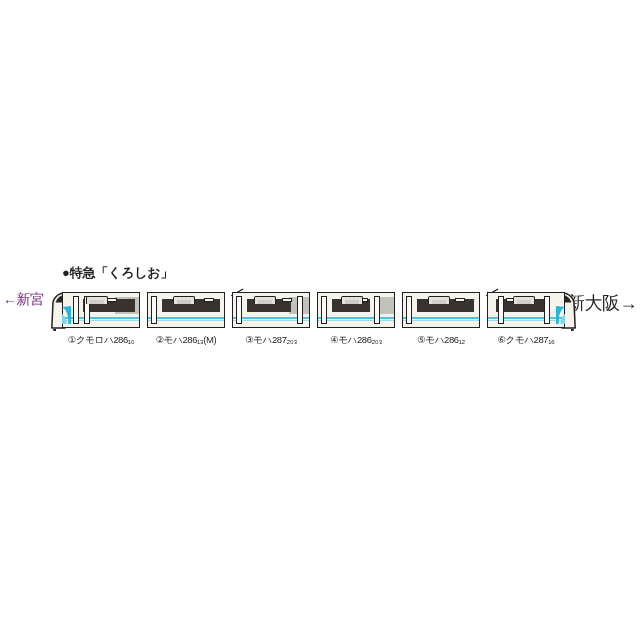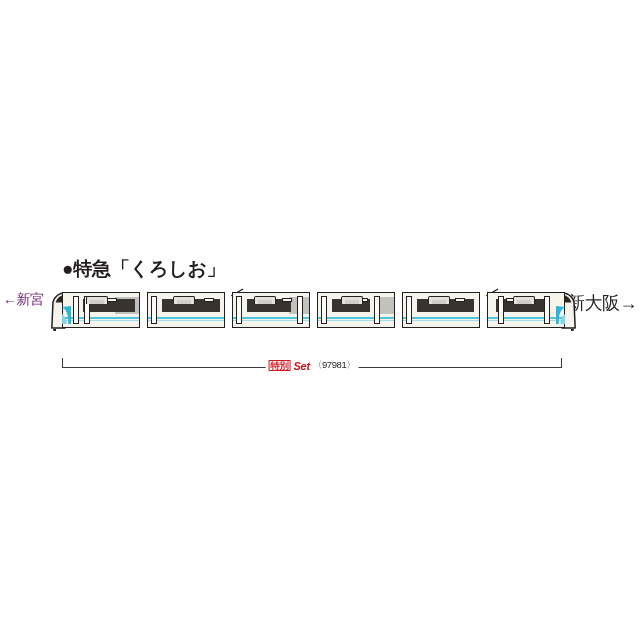--- a/index.html
+++ b/index.html
@@ -14,22 +14,22 @@
   
   #diagram{
     position:absolute;
     left:0; top:250px;
     width:640px; height:130px;
   }
 
   
   .title{
     position:absolute;
-    left:62px; top:6px;
-    font-size:19px;
+    left:62px; top:14px;
+    font-size:13px;
     font-weight:700;
     color:#231f20;
     letter-spacing:-0.2px;
     white-space:nowrap;
   }
 
   
   .dir-left{
     position:absolute;
     left:3px; top:41px;
@@ -362,25 +362,23 @@
           <path d="M9 9 C6 11 4 15 4.4 21 L9 21 Z" fill="#7fd6e8"></path>
         </svg>
       </div>
       <div class="ac" style="left:26px;">
           <i class="ac-inner"></i>
         </div>
     </div>
 
   </div>
 
-
-  <div id="bracket">
-    <div class="brk-line"></div>
-    <div class="brk-tick l"></div>
-    <div class="brk-tick r"></div>
-    <div class="setbadge">
-      <span class="set-tokubetsu">特別</span>
-      <span class="set-word">Set</span>
-      <span class="set-code">〈97981〉</span>
-    </div>
+  <div id="captions">
+    <div class="caption" style="left:-4px;">①クモロハ286₁₀</div>
+    <div class="caption" style="left:81px;">②モハ286₁₃(M)</div>
+    <div class="caption" style="left:166px;">③モハ287₂₀₃</div>
+    <div class="caption" style="left:251px;">④モハ286₂₀₃</div>
+    <div class="caption" style="left:336px;">⑤モハ286₁₂</div>
+    <div class="caption" style="left:421px;">⑥クモハ287₁₆</div>
   </div>
 
+
 </div>
 
 </body></html>

